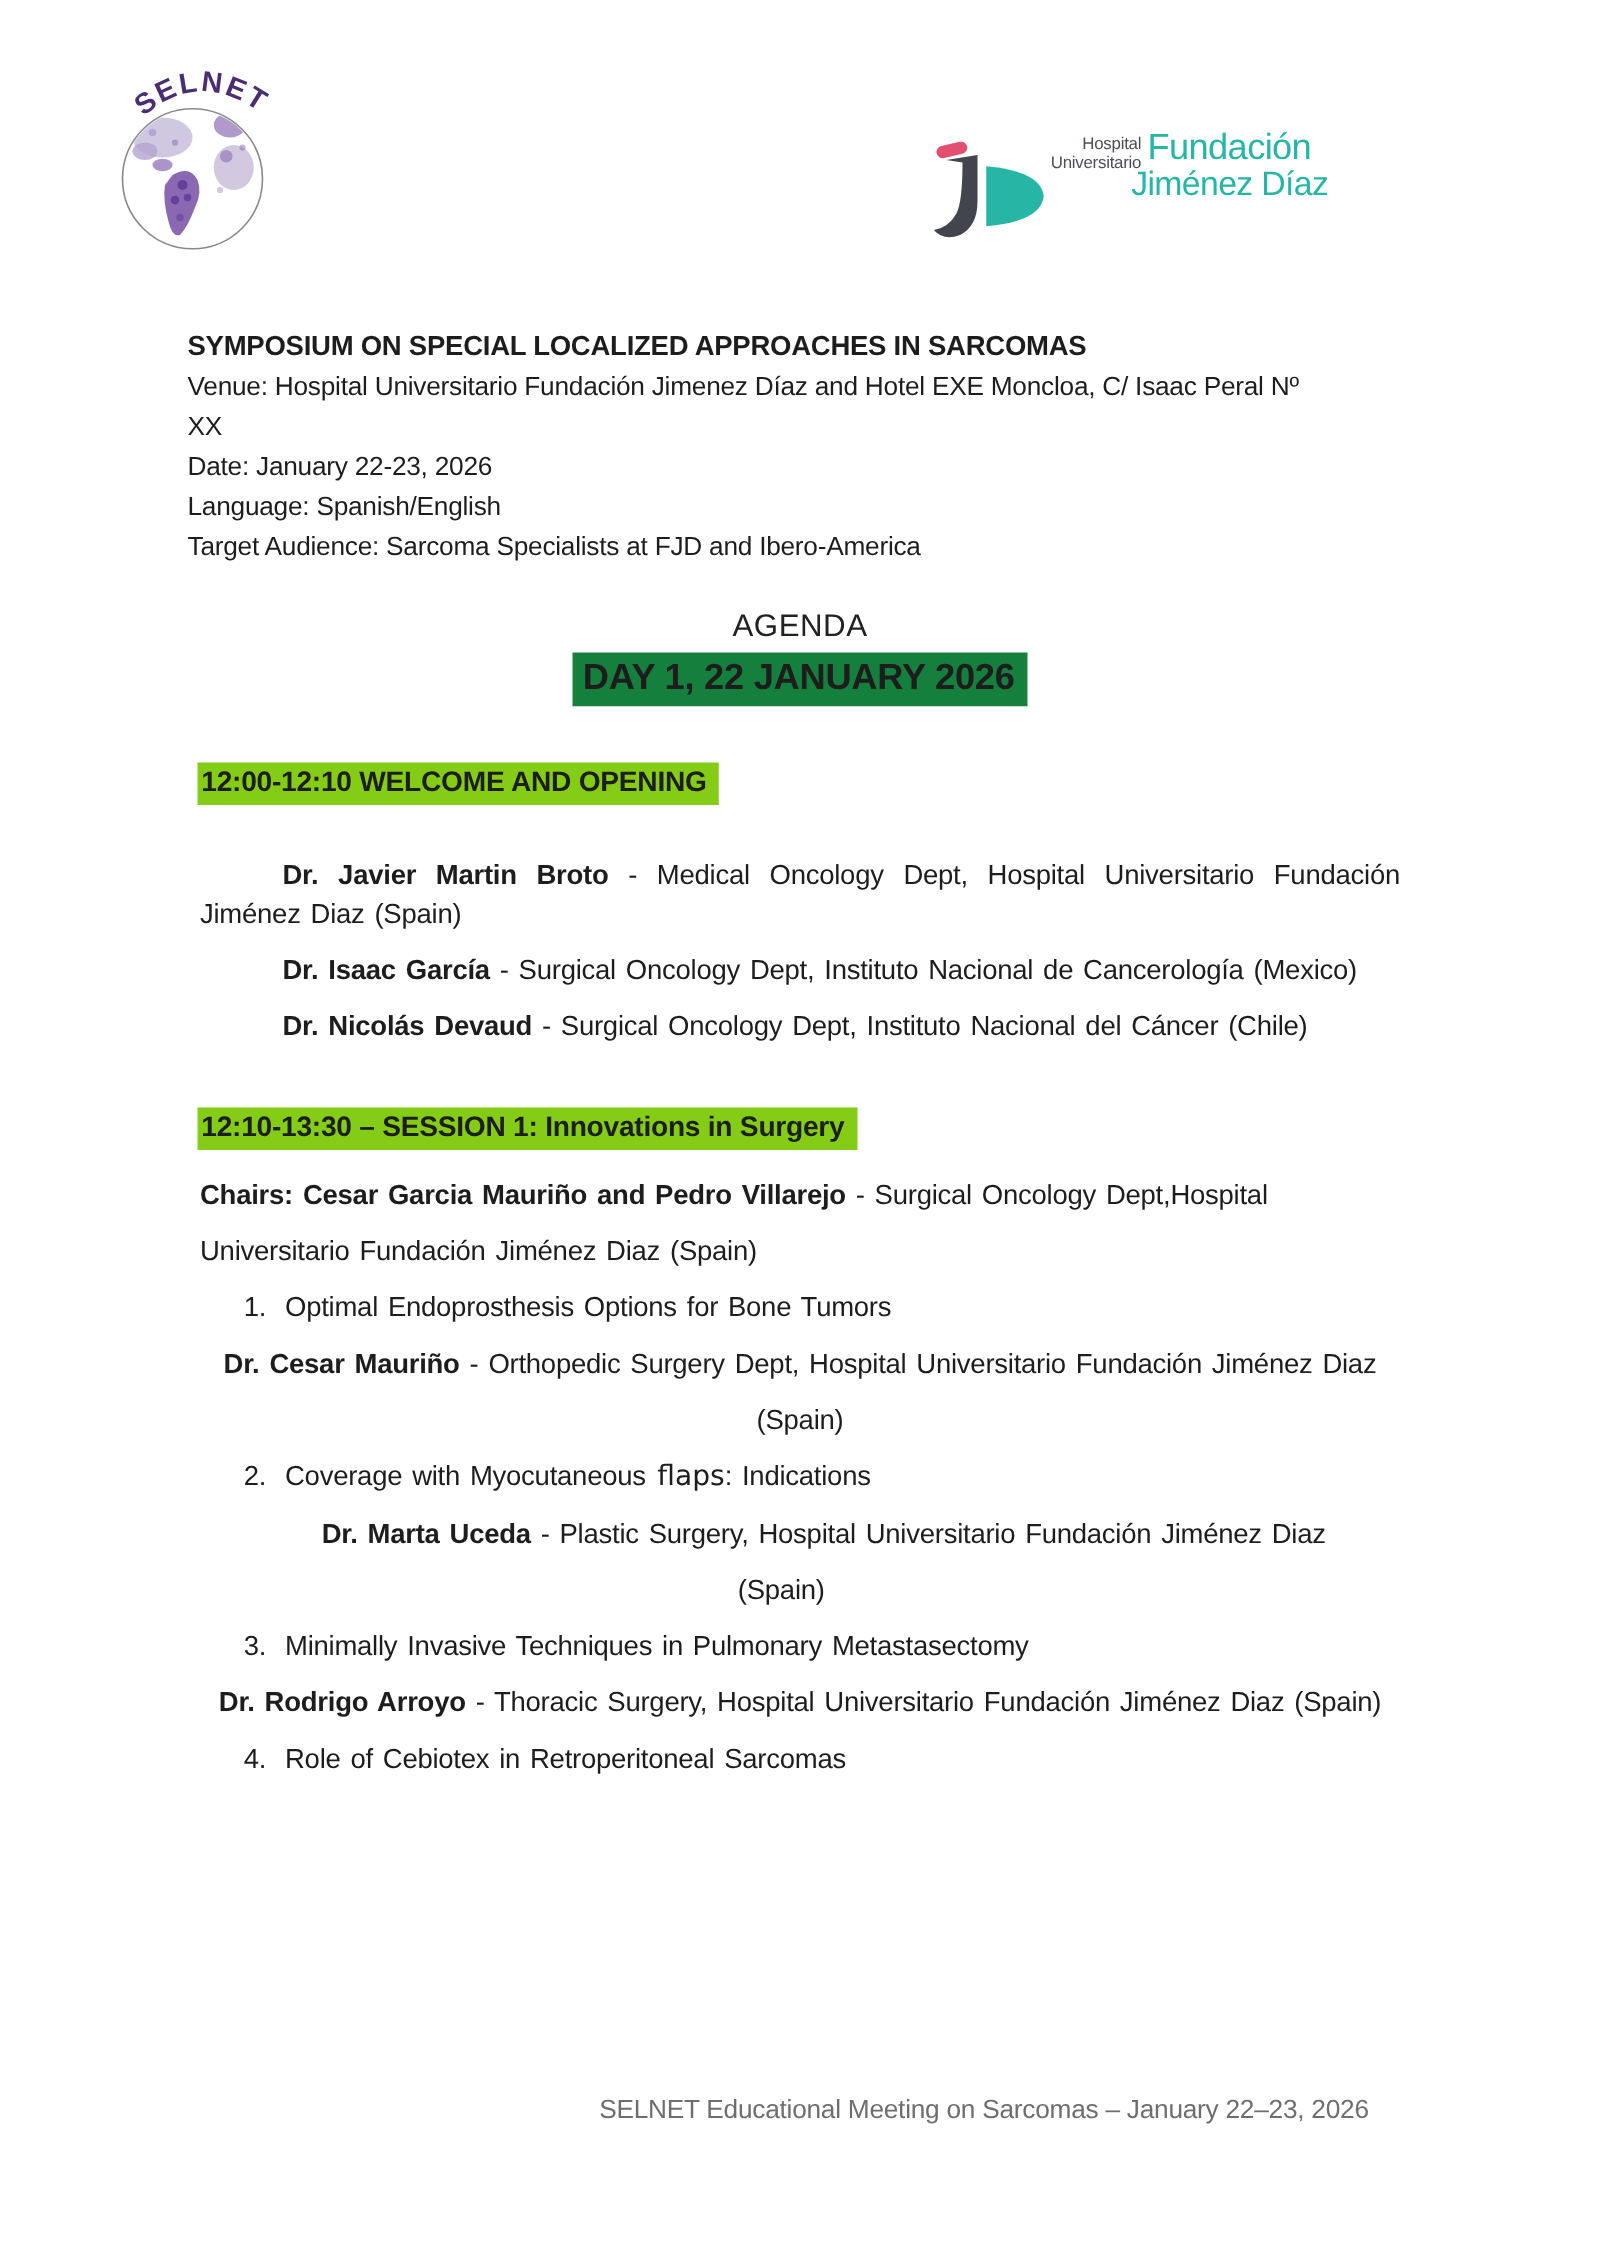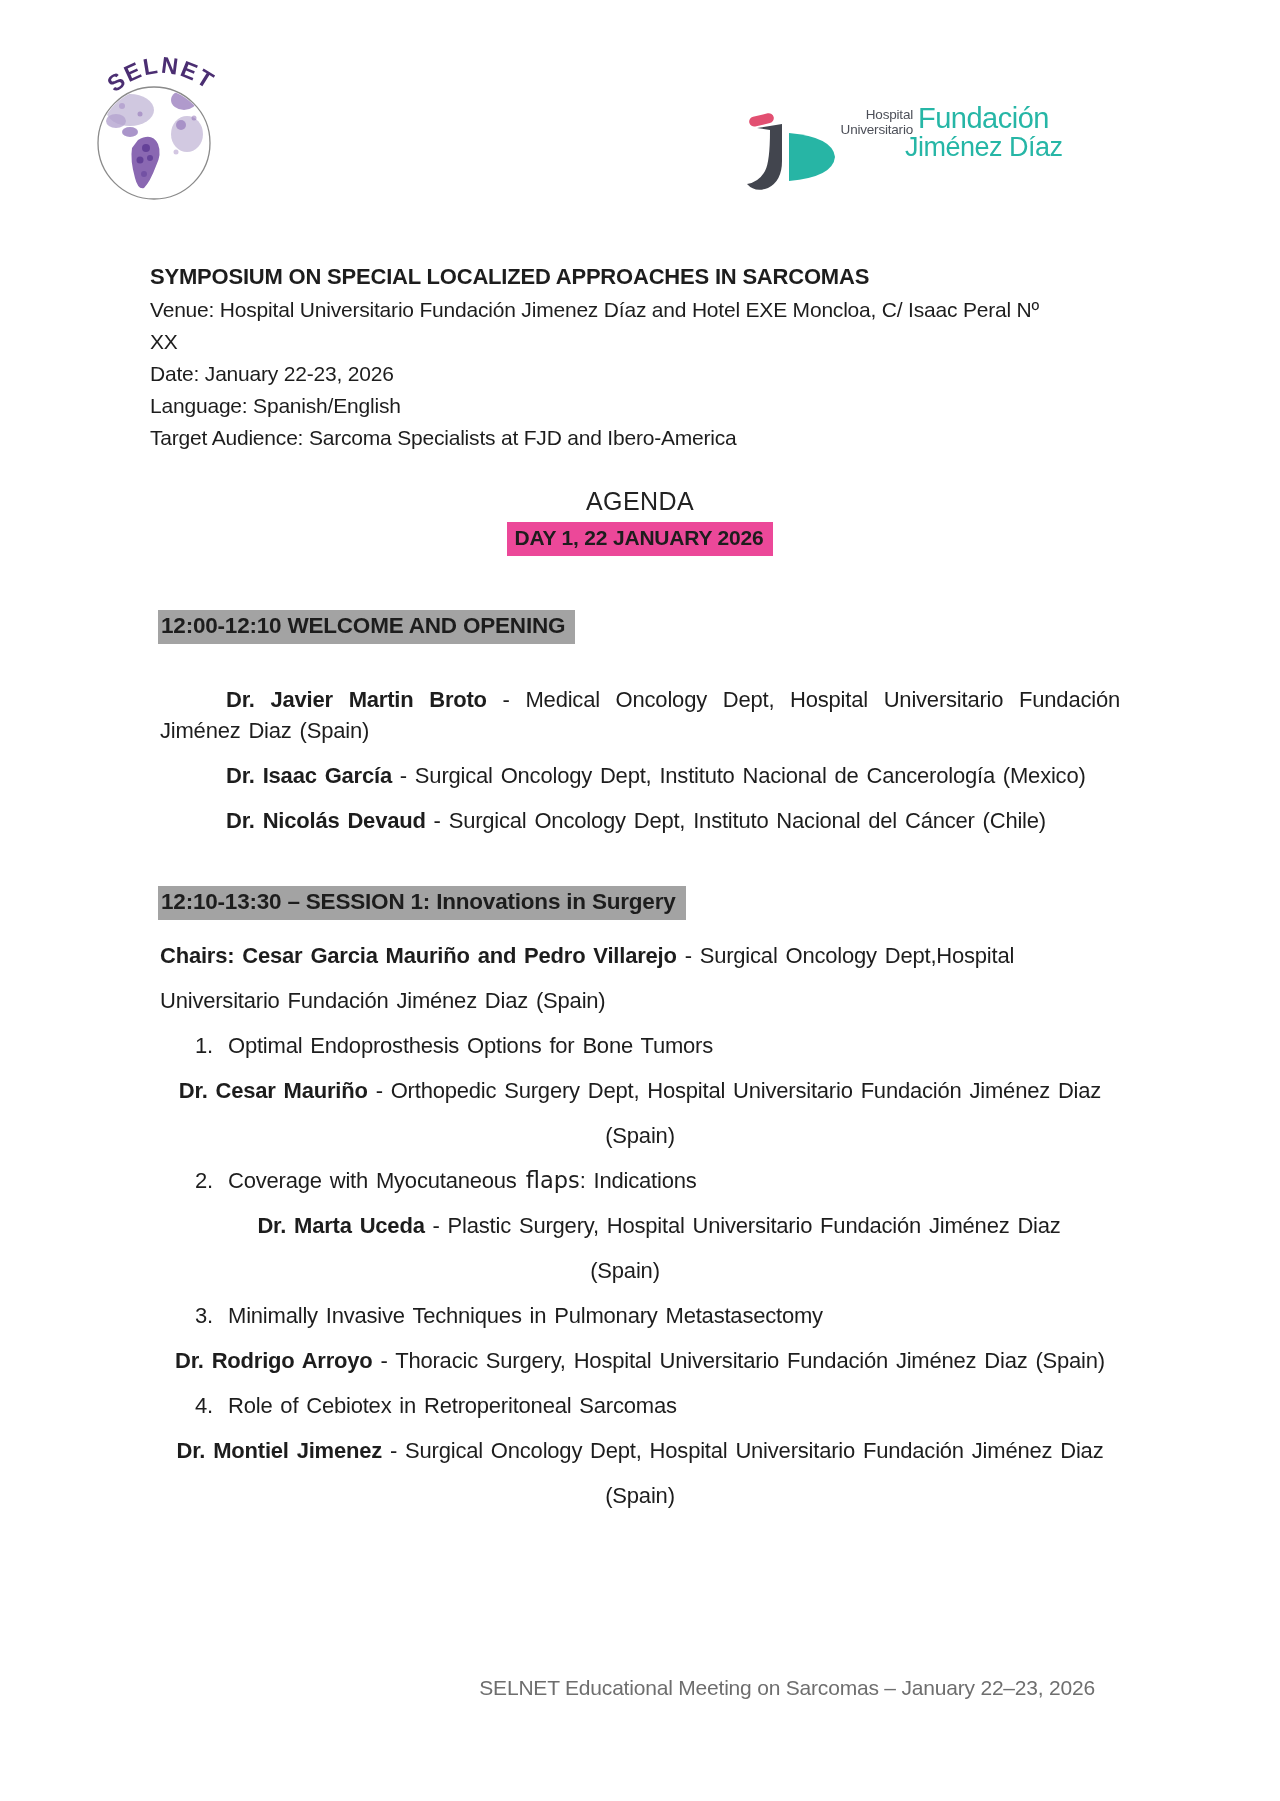--- a/index.html
+++ b/index.html
@@ -36,27 +36,27 @@
   .header-block {
     position: absolute; left: 150px; top: 260px; width: 980px;
     text-align: left; font-size: 21px; line-height: 32px; letter-spacing: -0.2px;
   }
   .sym-title { font-size: 22px; font-weight: bold; line-height: 34px; }
 
   .agenda-block { position: absolute; left: 150px; top: 484px; width: 980px; text-align: center; }
   .agenda-title { font-size: 25px; line-height: 34px; letter-spacing: 0.4px; color: #222; }
   .day-heading {
     display: inline-block; margin-top: 4px;
-    font-size: 21px; font-weight: bold; letter-spacing: -0.2px;
-    background: #ec4899; padding: 4px 10px 6px 8px;
+    font-size: 29px; font-weight: bold; letter-spacing: -0.2px;
+    background: #15803d; padding: 4px 10px 6px 8px;
   }
 
   
   .section-heading { position: absolute; left: 158px; font-size: 22.5px; font-weight: bold; letter-spacing: -0.2px; }
-  .section-heading .hl { display: inline-block; background: #a3a3a3; padding: 3px 10px 5px 3px; }
+  .section-heading .hl { display: inline-block; background: #84cc16; padding: 3px 10px 5px 3px; }
   #welcome-heading { top: 610px; }
   #session1-heading { top: 886px; }
 
   
   .welcome-body {
     position: absolute; left: 160px; top: 667px; width: 960px;
     font-size: 22px; line-height: 31px; letter-spacing: -0.2px; word-spacing: 2px; margin-top: 17px;
   }
   .welcome-body p { margin: 0 0 14px 0; text-align: justify; text-indent: 66px; }
   .b { font-weight: bold; }
@@ -189,21 +189,18 @@
     <p class="item-title">
       <span class="num">3.</span><span>Minimally Invasive Techniques in Pulmonary Metastasectomy</span>
     </p>
     <p class="speaker">
       <span class="b">Dr. Rodrigo Arroyo</span><span> - Thoracic Surgery, Hospital Universitario Fundación Jiménez Diaz (Spain)</span>
     </p>
 
     <p class="item-title">
       <span class="num">4.</span><span>Role of Cebiotex in Retroperitoneal Sarcomas</span>
     </p>
-    <p class="speaker">
-      <span class="b">Dr. Montiel Jimenez</span><span> - Surgical Oncology Dept, Hospital Universitario Fundación Jiménez Diaz (Spain)</span>
-    </p>
 
   </div>
 
   <div class="footer-note">SELNET Educational Meeting on Sarcomas – January 22–23, 2026</div>
 
 </div>
 
 </body></html>

